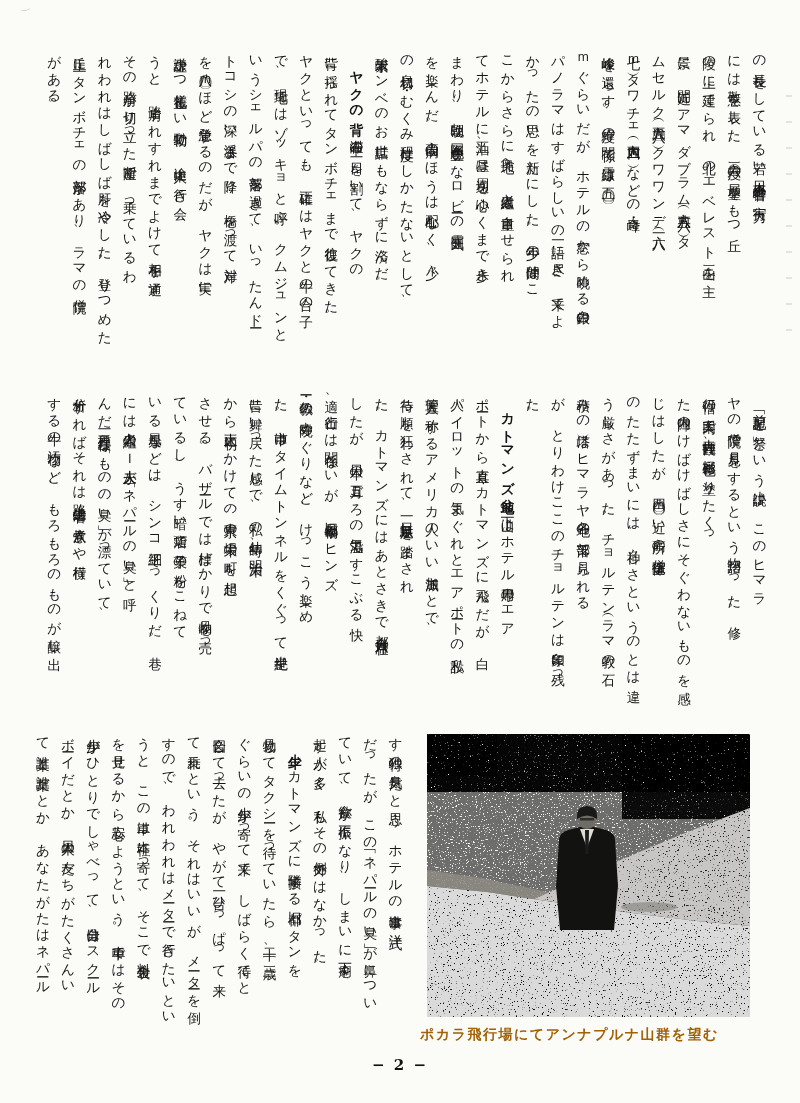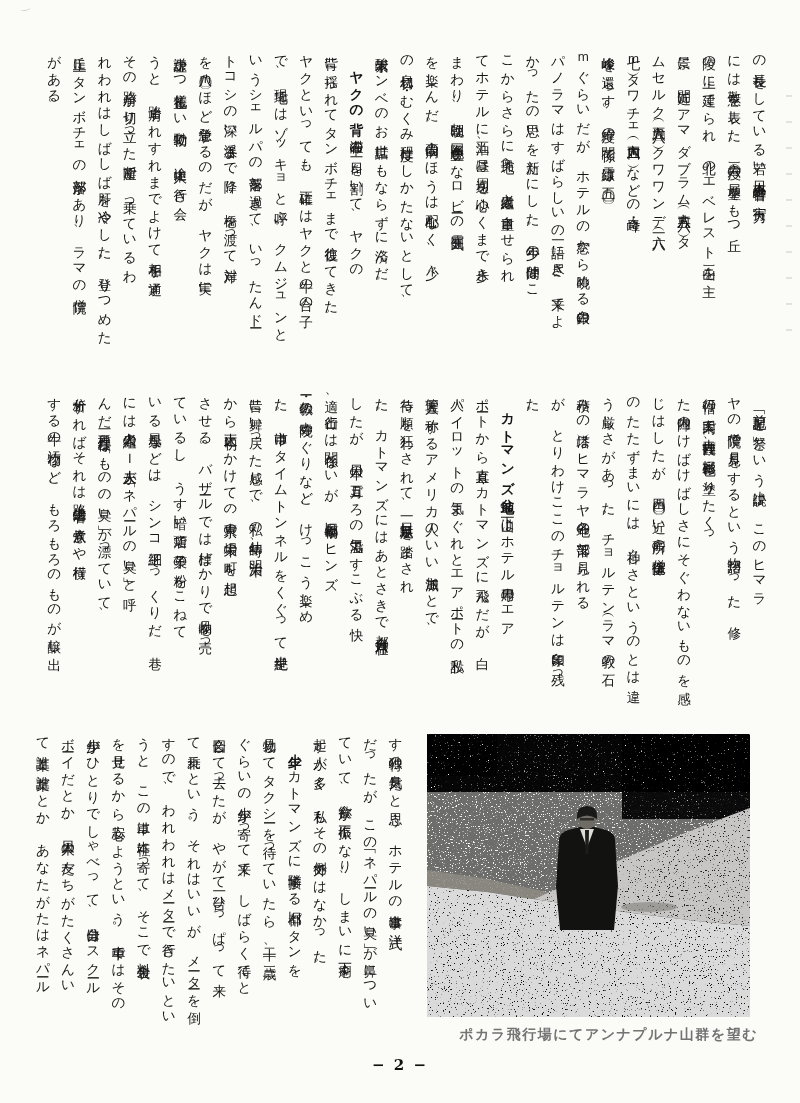--- a/index.html
+++ b/index.html
@@ -38,26 +38,26 @@
   .photo-wrap{
     position:absolute;
     left:427px;top:734px;
     width:323px;height:283px;
   }
   .photo-wrap svg{display:block;width:100%;height:100%;}
   .photo-caption{
     position:absolute;
     left:420px;top:1026px;
     width:338px;
-    text-align:right;
+    text-align:left;
     font-family:"DejaVu Sans", sans-serif;
     font-weight:bold;
     font-size:14px;
     letter-spacing:1.5px;
-    color:#737373;
+    color:#a16207;
   }
   .page-number{
     position:absolute;
     left:0;right:0;top:1056px;
     text-align:center;
     font-size:15px;
     font-weight:bold;
     letter-spacing:2px;
     color:#111;
   }

